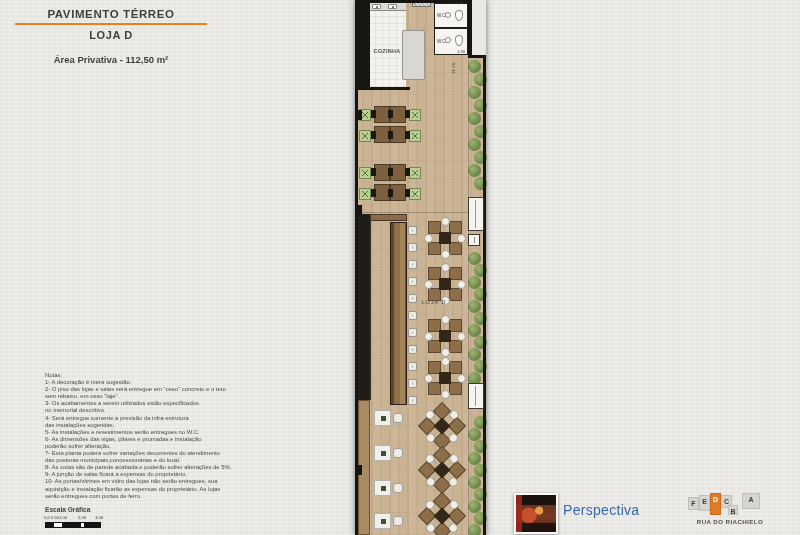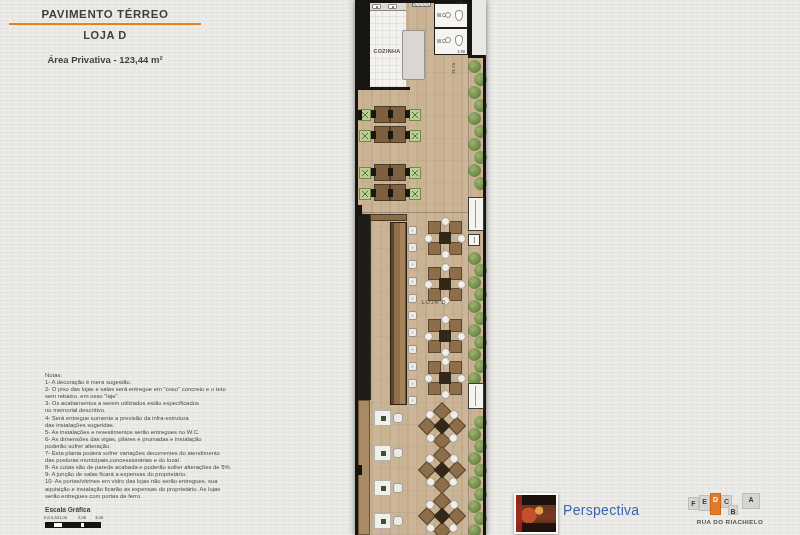--- a/index.html
+++ b/index.html
@@ -6,21 +6,21 @@
     font-family:"Liberation Sans", sans-serif;}
   body{
     background-color:#e9e8e5;
     background-image:
       repeating-linear-gradient(0deg, rgba(255,255,255,.30) 0 1px, rgba(0,0,0,0) 1px 4px),
       repeating-linear-gradient(90deg, rgba(0,0,0,.015) 0 2px, rgba(0,0,0,0) 2px 6px);
     position:relative;
   }
 
   
-  .titleblock{position:absolute;left:9px;top:8px;width:192px;text-align:center;color:#413f3c;}
+  .titleblock{position:absolute;left:15px;top:8px;width:192px;text-align:center;color:#413f3c;}
   .t1{font-size:11.5px;font-weight:bold;letter-spacing:.6px;}
   .rule{height:2px;background:#e8811c;margin-top:3px;}
   .t2{font-size:11px;font-weight:bold;letter-spacing:.6px;margin-top:4px;}
   .t3{font-size:9.5px;font-weight:bold;margin-top:13px;}
 
   
   .notes{position:absolute;left:45px;top:372px;width:235px;font-size:5.9px;line-height:7.1px;
     color:#4a4a48;white-space:pre-line;}
   .scalewrap{position:absolute;left:45px;top:506px;width:90px;color:#444240;}
   .scaletitle{font-size:6.6px;font-weight:bold;}
@@ -121,21 +121,21 @@
   .sidesq{width:7px;height:7px;background:#cfccc6;border:1px solid #9c9990;}
   .floorline{background:rgba(0,0,0,.22);}
 </style>
 </head>
 <body>
 
 <div class="titleblock">
   <div class="t1">PAVIMENTO TÉRREO</div>
   <div class="rule"></div>
   <div class="t2">LOJA D</div>
-  <div class="t3">Área Privativa - 123,44 m²</div>
+  <div class="t3">Área Privativa - 112,50 m²</div>
 </div>
 
 <div class="plan">
 
   <div id="furn" style="left:0;top:0;width:100%;height:100%">
       <div class="plant" style="left: 113px; top: 60px; width: 13px; height: 13px;"></div>
       <div class="plant" style="left: 119px; top: 73px; width: 13px; height: 13px;"></div>
       <div class="plant" style="left: 113px; top: 86px; width: 13px; height: 13px;"></div>
       <div class="plant" style="left: 119px; top: 99px; width: 13px; height: 13px;"></div>
       <div class="plant" style="left: 113px; top: 112px; width: 13px; height: 13px;"></div>

